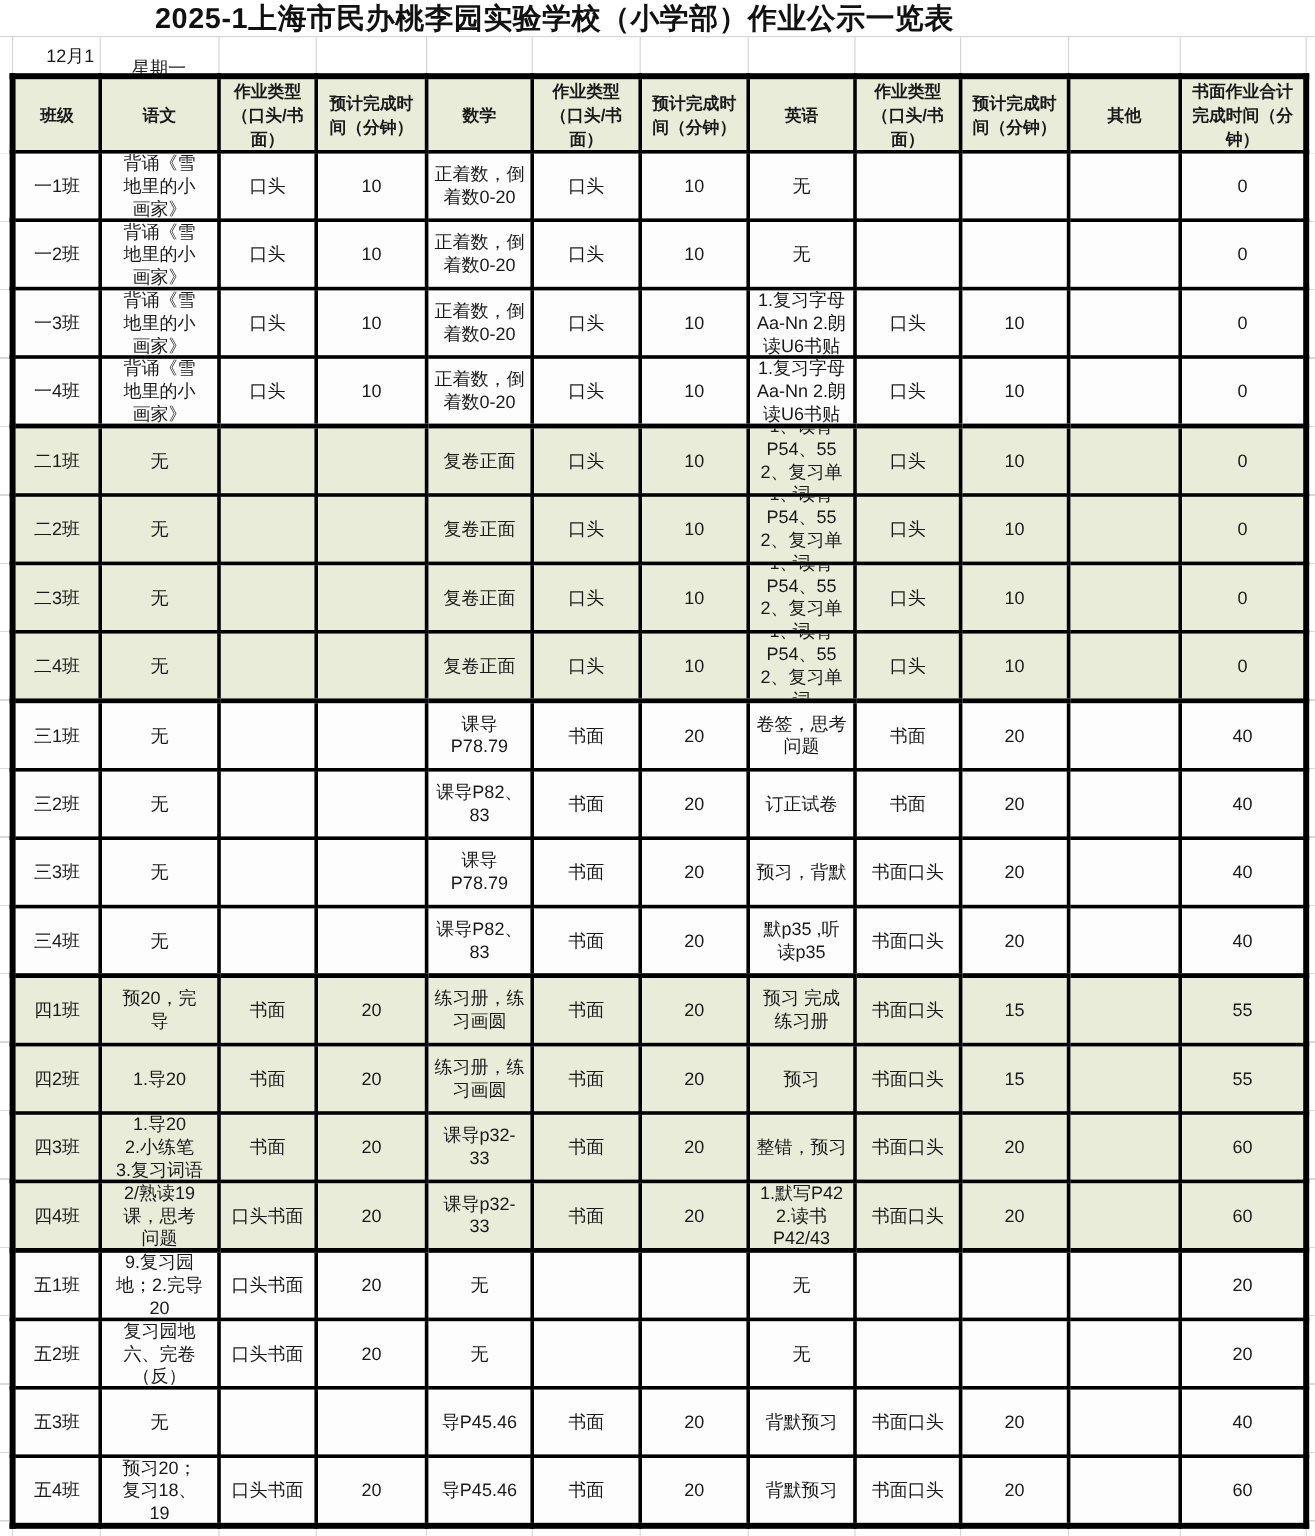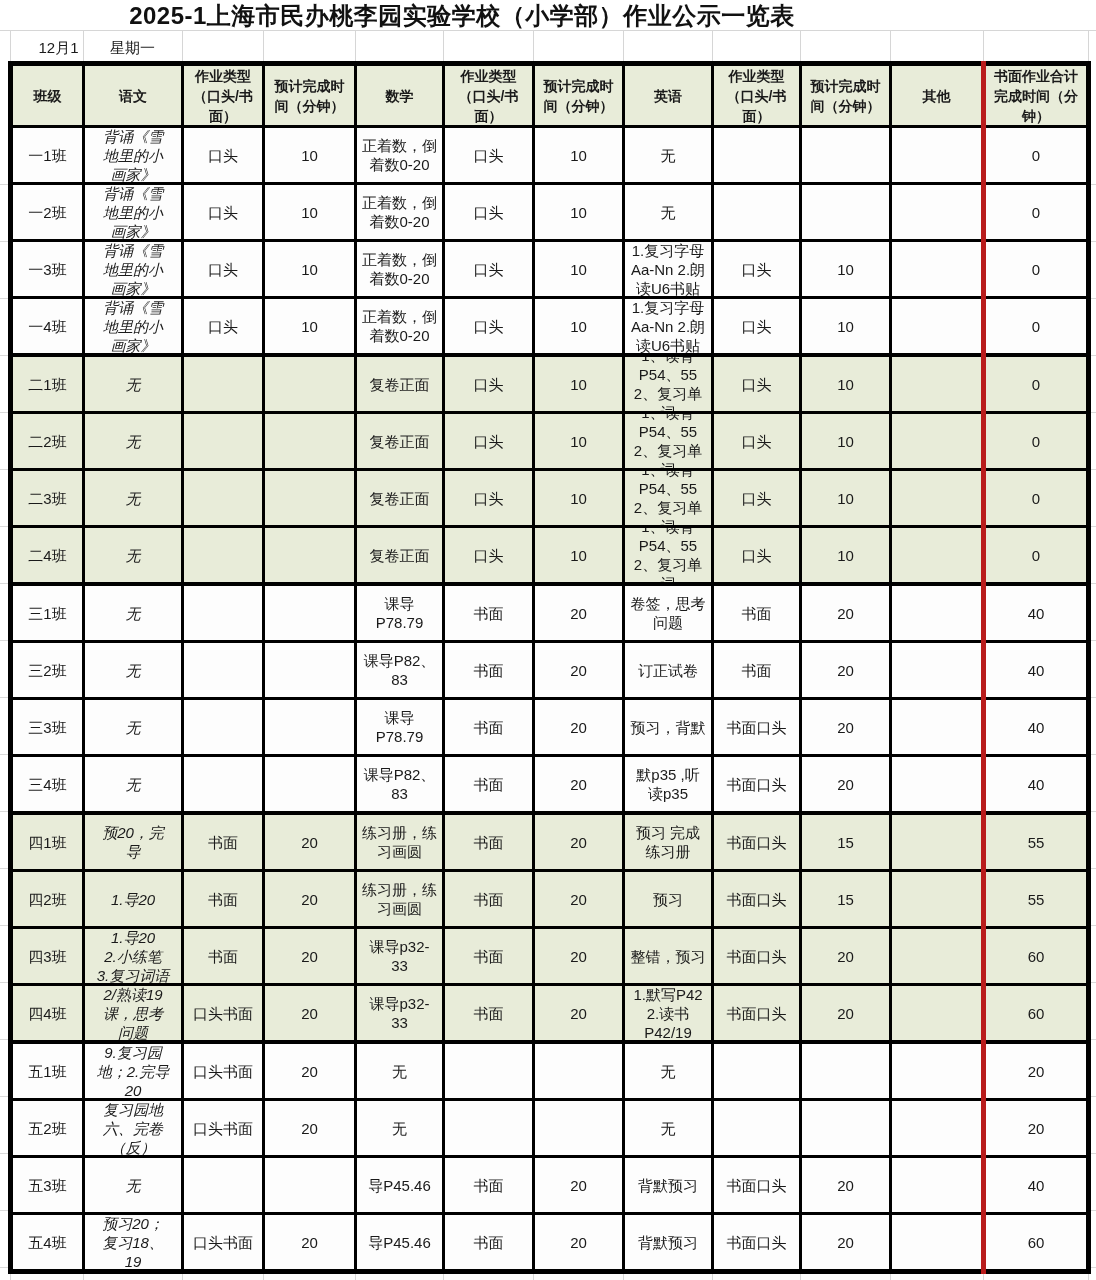--- a/index.html
+++ b/index.html
@@ -22,21 +22,21 @@
   .date-band {
     position:absolute; top:30px; left:0; width:1096px; height:33px;
     border-top:1px solid #d6d6d6;
   }
   .date-band .vline { position:absolute; top:0; width:1px; height:33px; background:#d6d6d6; }
   .date-cell, .weekday-cell {
     position:absolute; top:0; height:33px; line-height:33px;
     text-align:center; font-size:15px; color:#1a1a1a;
   }
   .date-cell    { left:10px; width:73px;padding-left:24px; }
-  .weekday-cell { left:83px; width:99px; }
+  .weekday-cell { left:83px; width:99px;margin-top:10px; }
 
   
   .margin-rows-left, .margin-rows-right {
     position:absolute; top:128px; height:1140px;
     background:repeating-linear-gradient(to bottom, transparent 0px, transparent 55.8px, #d9d9d9 55.8px, #d9d9d9 57px);
   }
   .margin-rows-left  { left:0; width:8px; }
   .margin-rows-right { left:1086px; width:10px; }
   .bottom-strip { position:absolute; top:1270px; left:0; width:1096px; height:10px; }
   .bottom-strip .vline { position:absolute; top:0; width:1px; height:10px; background:#d9d9d9; }
@@ -47,34 +47,34 @@
     border-collapse:collapse; table-layout:fixed;
     border:5px solid #000;
   }
   .hw th, .hw td {
     border:3px solid #000; padding:0; text-align:center;
     vertical-align:middle; background:#fdfdfd; overflow:hidden;
   }
   .hw thead th { background:#e8ecd9; font-weight:bold; font-size:14px; }
   .hw tr.shaded td { background:#e8ecd9; }
   .hw tr.group-start td { border-top:4px solid #000; }
-  .hw th.total-col, .hw td.total-col { border-left:5px solid #b91c1c; }
+  .hw th.total-col, .hw td.total-col { border-left:1px solid #b91c1c; }
 
   .cw {
     display:flex; align-items:center; justify-content:center;
     overflow:hidden; padding:0 5px;
   }
   thead .cw { height:59px; }
   tbody .cw { height:54px; }
   .cw span {
     display:block; width:100%; text-align:center;
     font-size:15px; line-height:19px; white-space:pre-line; word-break:break-word;
   }
   thead .cw span { font-size:14px; line-height:20px; font-weight:bold; }
-  td.col-1 .cw { padding:0 11px;font-style:italic; }   
+  td.col-1 .cw { padding:0 11px; }   
   td.col-4 .cw, td.col-7 .cw { padding:0 5px; }
 </style>
 </head>
 <body>
 
 <div class="sheet">
 
   <div class="page-title">2025-1上海市民办桃李园实验学校（小学部）作业公示一览表</div>
 
   <div class="date-band">
@@ -1166,21 +1166,21 @@
           </td>
           <td class="col-6">
             <div class="cw">
               <span>20</span>
             </div>
           </td>
           <td class="col-7">
             <div class="cw">
               <span>1.默写P42
 2.读书
-P42/19</span>
+P42/43</span>
             </div>
           </td>
           <td class="col-8">
             <div class="cw">
               <span>书面口头</span>
             </div>
           </td>
           <td class="col-9">
             <div class="cw">
               <span>20</span>

